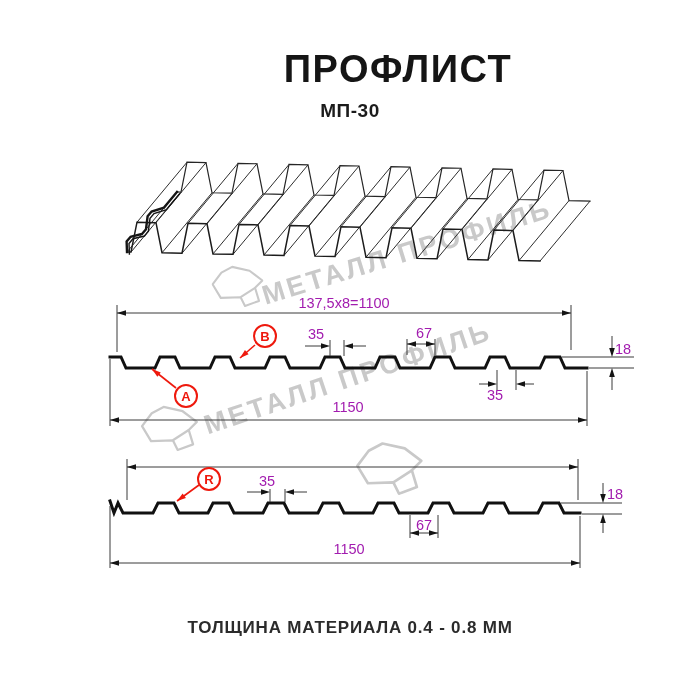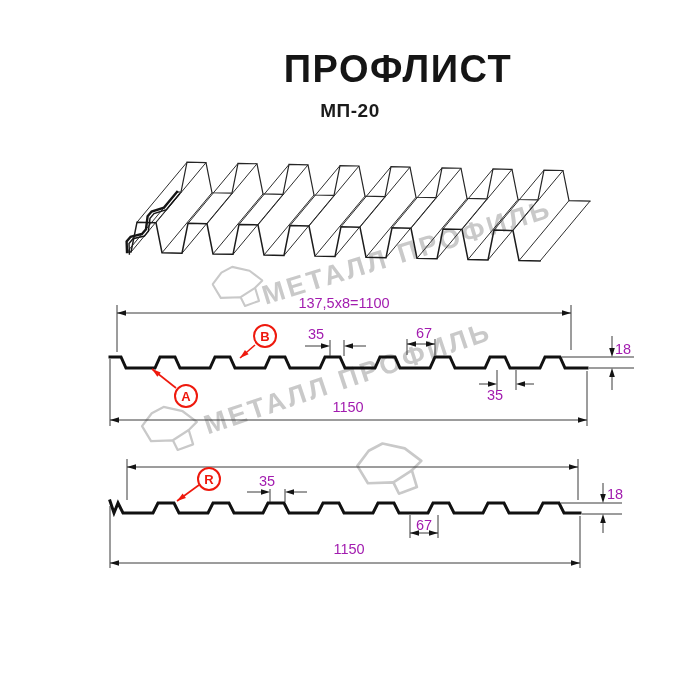--- a/index.html
+++ b/index.html
@@ -154,21 +154,22 @@
         <line x1="176" y1="388" x2="152" y2="369" stroke="#ee190d" stroke-width="1.6"></line>
         <polygon points="152,369 160.79438066437942,372.3909981907971 157.31844417593229,376.781654807783" fill="#ee190d"></polygon>
         <line x1="255" y1="345" x2="240" y2="358" stroke="#ee190d" stroke-width="1.6"></line>
         <polygon points="240,358 244.9673962375384,349.98969572242794 248.63500725267832,354.2215545860509" fill="#ee190d"></polygon>
         <line x1="199" y1="485" x2="177" y2="501" stroke="#ee190d" stroke-width="1.6"></line>
         <polygon points="177,501 182.63174400523857,493.4419936848756 185.92550551221885,497.9709157569735" fill="#ee190d"></polygon>
       </g>
   </svg>
 
   <div class="ctr txt" id="title" style="position:absolute;">ПРОФЛИСТ</div>
-  <div class="ctr txt" id="subtitle" style="position:absolute;">МП-20</div>
+  <div class="ctr txt" id="subtitle" style="position:absolute;">МП-30</div>
+  <div class="ctr txt" id="footer-note" style="position:absolute;">ТОЛЩИНА МАТЕРИАЛА 0.4 - 0.8 ММ</div>
 
   <div class="dim c txt" style="left:244px;top:295px;width:200px;">137,5x8=1100</div>
   <div class="dim c txt" style="left:291px;top:326px;width:50px;">35</div>
   <div class="dim c txt" style="left:399px;top:325px;width:50px;">67</div>
   <div class="dim txt" style="left:615px;top:341px;">18</div>
   <div class="dim c txt" style="left:470px;top:387px;width:50px;">35</div>
   <div class="dim c txt" style="left:298px;top:399px;width:100px;">1150</div>
   <div class="callout txt" style="left: 174px; top: 384px; border: 2px solid rgb(238, 25, 13); color: rgb(238, 25, 13);">A</div>
   <div class="callout txt" style="left: 253px; top: 324px; border: 2px solid rgb(238, 25, 13); color: rgb(238, 25, 13);">B</div>
 

